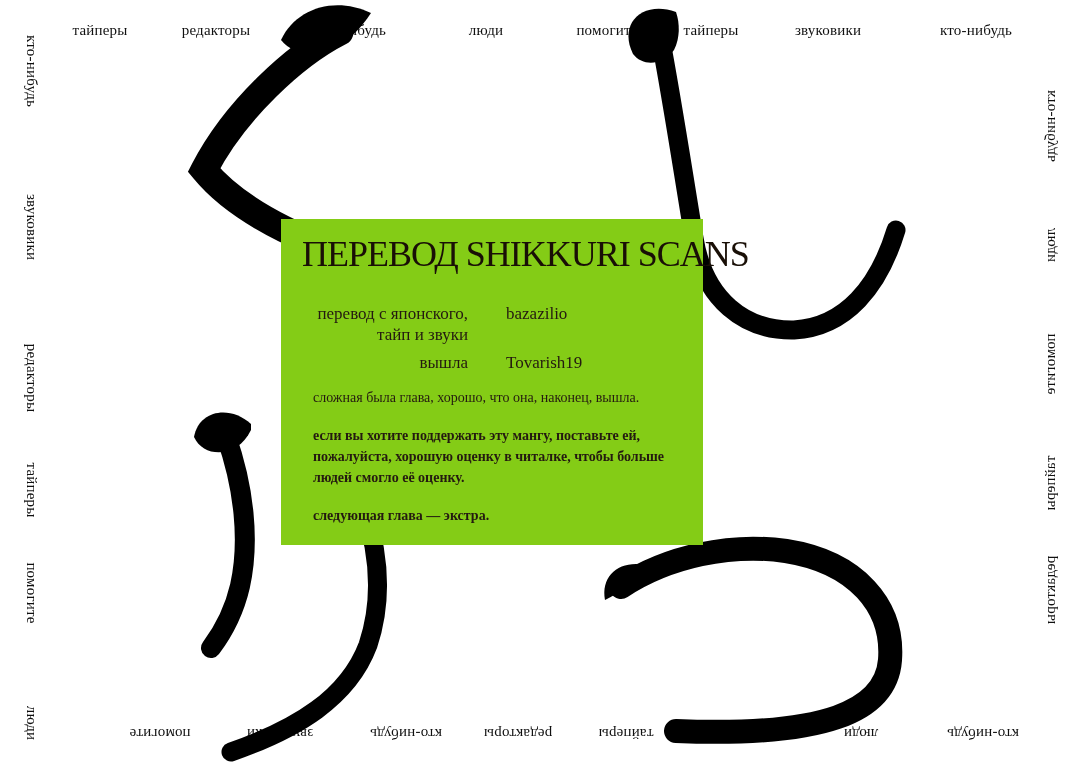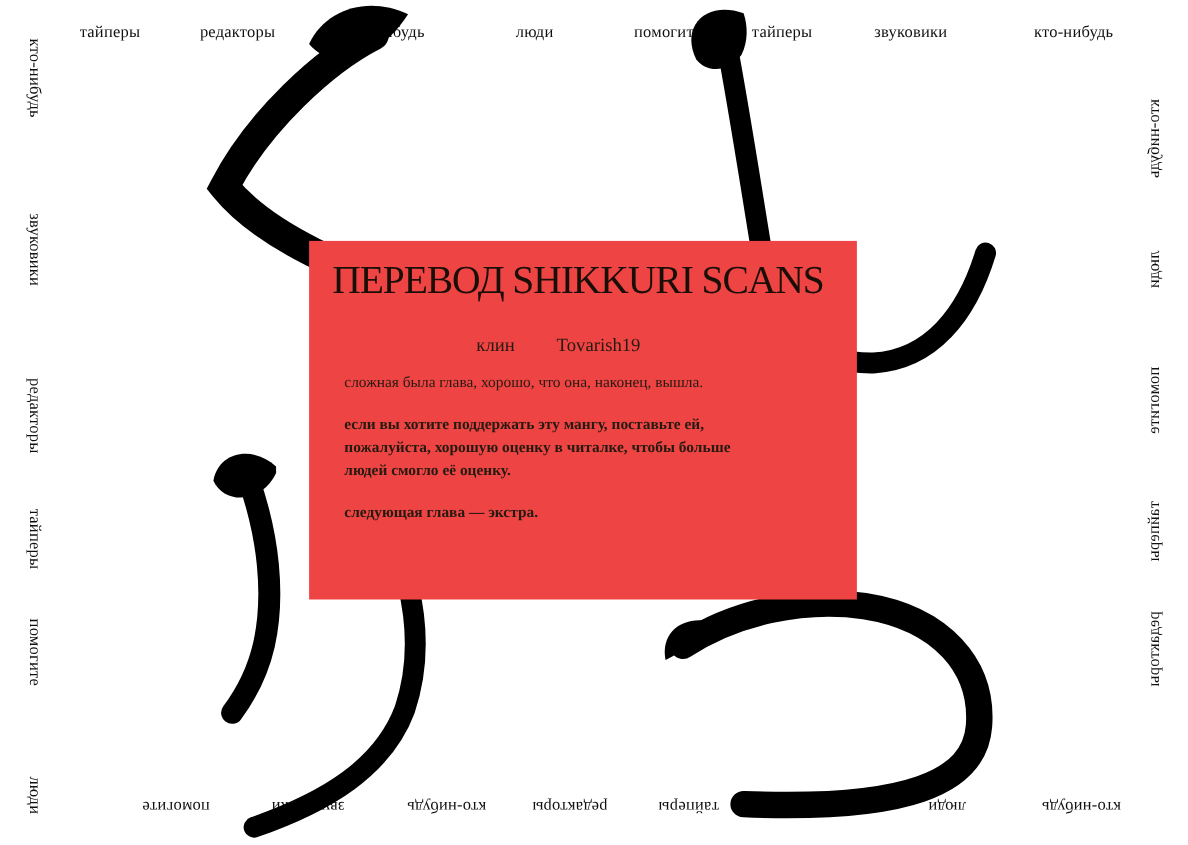--- a/index.html
+++ b/index.html
@@ -21,22 +21,22 @@
   .h-bot  {transform:translate(-50%,-50%) rotate(180deg);}
   .v-left {transform:translate(-50%,-50%) rotate(90deg);}
   .v-right{transform:translate(-50%,-50%) scaleX(-1) rotate(90deg);}
   
   .glyph-layer{
     position:absolute;left:0;top:0;width:1080px;height:768px;
     z-index:2;pointer-events:none;
   }
   
   .panel{
-    position:absolute;left:281px;top:219px;width:498px;height:326px;
-    background:#ef4444;z-index:3;color:#241a10;
+    position:absolute;left:281px;top:219px;width:422px;height:326px;
+    background:#84cc16;z-index:3;color:#241a10;
   }
   .panel-title{
     margin:15px 0 0 21px;
     font-size:36px;line-height:40px;letter-spacing:-1px;
     white-space:nowrap;color:#190f06;
   }
   .credits{margin-top:29px;}
   .credit-row{display:flex;align-items:flex-start;}
   .credit-row + .credit-row{margin-top:7px;}
   .credit-role{width:187px;text-align:right;font-size:17px;line-height:21px;}
@@ -102,21 +102,28 @@
     <path d="M 650 566 C 622 558 600 574 605 600 C 620 593 638 579 650 566 Z" fill="#000"></path>
   </g>
 </svg>
 
 <div class="panel">
   <div class="panel-title">ПЕРЕВОД SHIKKURI SCANS</div>
 
   <div class="credits">
     <div class="credit-row">
       <div class="credit-role">
-        <div>клин</div>
+        <div>перевод с японского,</div>
+        <div>тайп и звуки</div>
+      </div>
+      <div class="credit-name">bazazilio</div>
+    </div>
+    <div class="credit-row">
+      <div class="credit-role">
+        <div>вышла</div>
       </div>
       <div class="credit-name">Tovarish19</div>
     </div>
   </div>
 
   <div class="notes">
     <div class="note">
       <div>сложная была глава, хорошо, что она, наконец, вышла.</div>
     </div>
     <div class="note">

